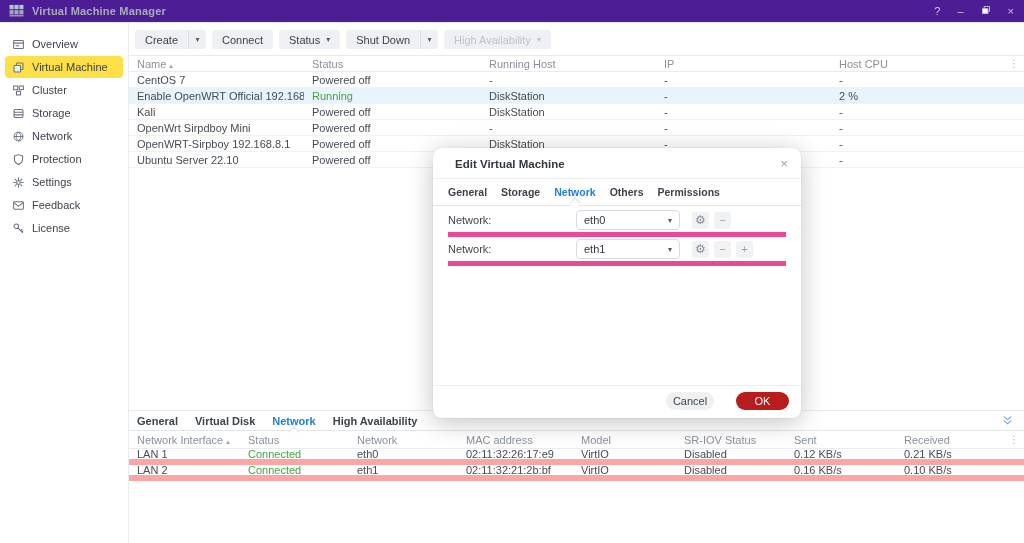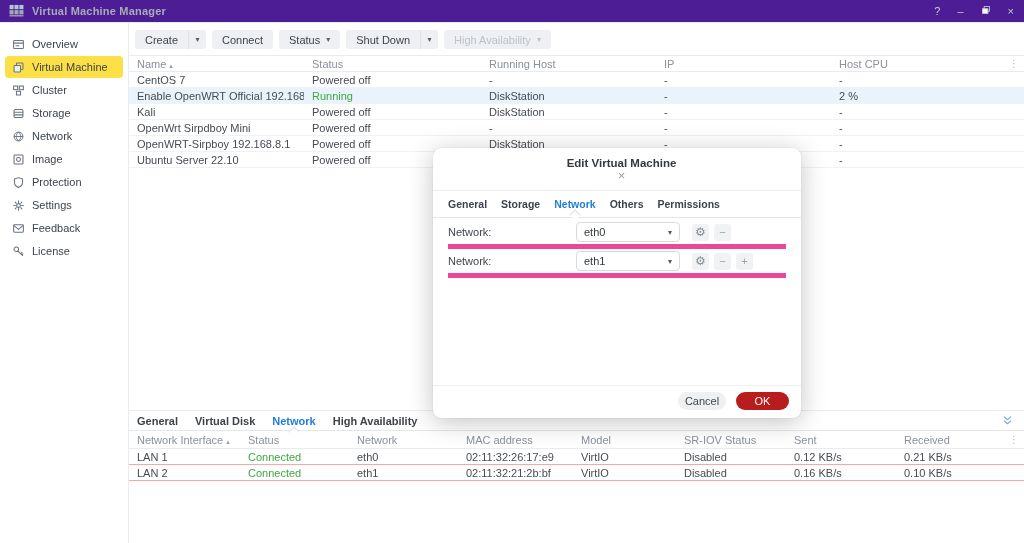--- a/index.html
+++ b/index.html
@@ -62,44 +62,44 @@
   .bp-tabs { display:flex; align-items:center; gap:17px; padding:0 10px 0 8px; height:20px;
              border-bottom:1px solid #e4e7ea; position:relative; }
   .tab { font-weight:bold; color:#3d434b; position:relative; cursor:default; white-space:nowrap; }
   .tab.active { color:#2080d8; }
   .tab.active::after { content:''; position:absolute; left:50%; bottom:-9px; width:7px; height:7px;
              background:#fff; border-top:1px solid #dfe2e5; border-left:1px solid #dfe2e5;
              transform:translateX(-50%) rotate(45deg); }
   .collapse { margin-left:auto; display:flex; color:#7da2dc; cursor:default; }
   .grid-bot { display:grid; grid-template-columns:111px 109px 109px 115px 103px 110px 110px 1fr 20px; align-items:center; }
   .bp-thead { height:18px; border-bottom:1px solid #e9ebee; color:#8a919b; }
-  .bp-row { height:16px; border-bottom:1px solid #fca5a5; color:#464c53; }
+  .bp-row { height:16px; border-bottom:6px solid #fca5a5; color:#464c53; }
 
   
   .dialog { position:absolute; left:433px; top:148px; width:368px; height:270px; background:#fff;
             border-radius:8px; box-shadow:0 4px 26px rgba(0,0,0,.24), 0 0 1px rgba(0,0,0,.2);
             z-index:20; display:flex; flex-direction:column; }
   .dlg-header { display:flex; align-items:center; justify-content:space-between; padding:9px 13px 8px 22px;
-                border-bottom:1px solid #ebedf0;flex-direction:column; }
+                border-bottom:1px solid #ebedf0; }
   .dlg-title { font-weight:bold; font-size:11.5px; color:#33393f; }
   .dlg-close { color:#9aa1a9; font-size:13px; line-height:1; cursor:default; }
   .dlg-tabs { display:flex; align-items:center; gap:14px; padding:0 15px; height:27px;
               border-bottom:1px solid #e4e7ea; position:relative; font-size:10.5px; }
   .dlg-body { flex:1; padding:2px 15px 0; }
   .dlg-row { display:flex; align-items:center; height:29px; border-bottom:5px solid #ec4899; }
   .dlg-label { width:128px; color:#41474e; }
   .dlg-select { width:104px; height:20px; border:1px solid #d7dbdf; border-radius:4px; background:#fff;
                 display:flex; align-items:center; justify-content:space-between; padding:0 7px; margin-right:7px; cursor:default; }
   .dlg-select .val { color:#33393f; }
   .dlg-select .s-caret { font-size:8px; color:#555b63; }
   .icon-btn { width:17px; height:17px; background:#f0f2f4; border-radius:3px; display:flex;
               align-items:center; justify-content:center; color:#9aa1a9; margin-left:5px; cursor:default; }
   .icon-btn.gear { color:#868d96; font-size:12px; }
   .dlg-footer { border-top:1px solid #eceef0; display:flex; justify-content:flex-end; align-items:center;
-                gap:10px; padding:6px 12px 8px; }
+                gap:22px; padding:6px 12px 8px; }
   .pill { height:18px; border-radius:9px; display:flex; align-items:center; justify-content:center; cursor:default; }
   .pill.cancel { background:#eef0f2; color:#41474e; width:48px; }
   .pill.ok { background:#b91c1c; color:#fff; width:53px; }
 </style>
 </head>
 <body>
 
 <div class="topbar">
   <div class="topbar-left">
     <span class="icn">
@@ -173,29 +173,20 @@
       <span>Storage</span>
     </div>
     <div class="side-item">
       <span class="icn">
           <svg width="13" height="13" viewBox="0 0 16 16" fill="none" stroke="currentColor" stroke-width="1.2">
             <circle cx="8" cy="8" r="5.5"></circle>
             <path d="M2.5 8h11M8 2.5c-3.8 3.4-3.8 7.6 0 11M8 2.5c3.8 3.4 3.8 7.6 0 11"></path>
           </svg>
         </span>
       <span>Network</span>
-    </div>
-    <div class="side-item">
-      <span class="icn">
-          <svg width="13" height="13" viewBox="0 0 16 16" fill="none" stroke="currentColor" stroke-width="1.3">
-            <rect x="2.5" y="2.5" width="11" height="11" rx="1"></rect>
-            <circle cx="8" cy="8" r="2.4"></circle>
-          </svg>
-        </span>
-      <span>Image</span>
     </div>
     <div class="side-item">
       <span class="icn">
           <svg width="13" height="13" viewBox="0 0 16 16" fill="none" stroke="currentColor" stroke-width="1.3" stroke-linejoin="round">
             <path d="M8 2l5 1.8v3.7c0 3.2-2 5.6-5 6.5-3-.9-5-3.3-5-6.5V3.8L8 2z"></path>
           </svg>
         </span>
       <span>Protection</span>
     </div>
     <div class="side-item">

